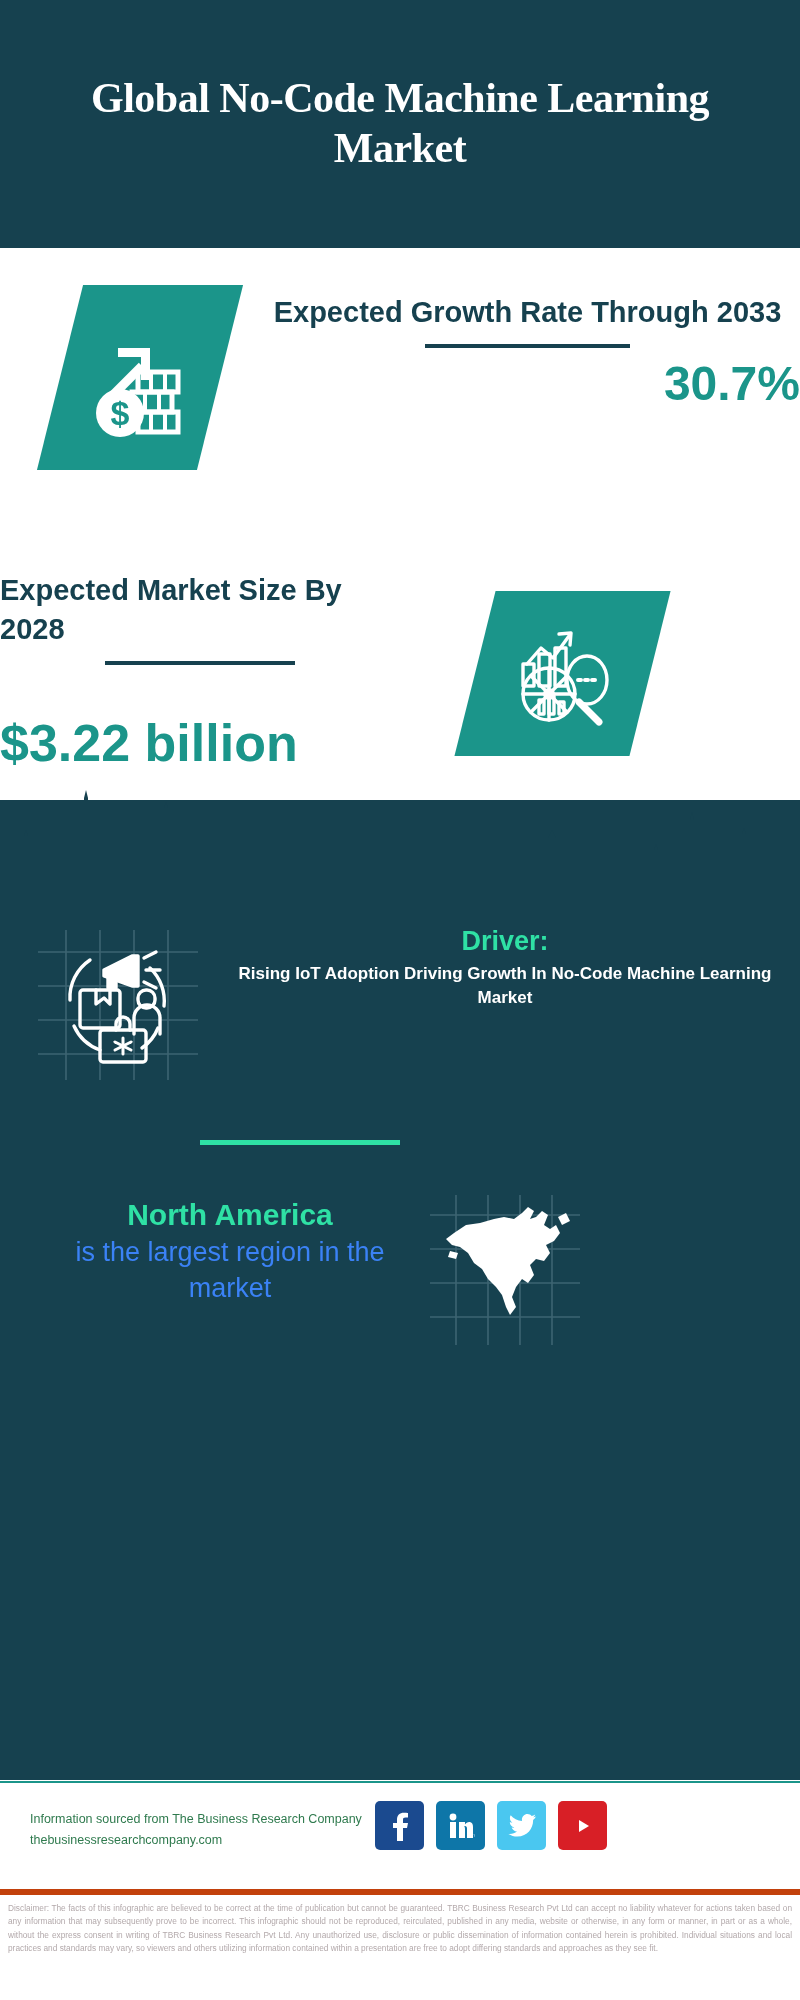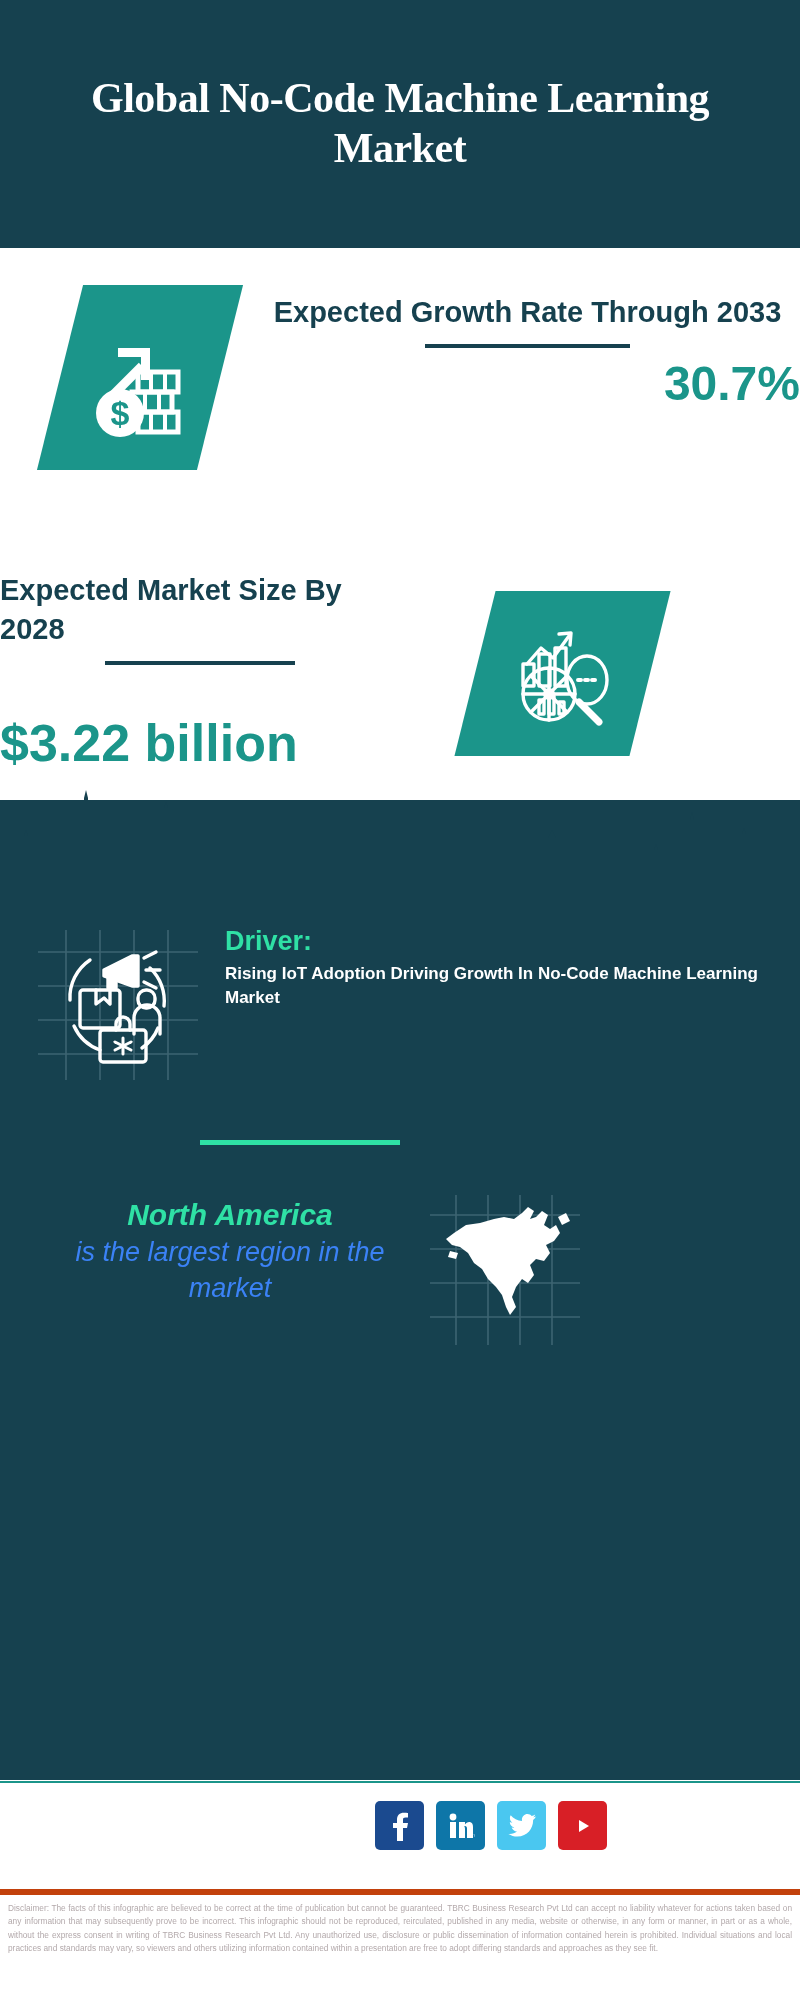--- a/index.html
+++ b/index.html
@@ -64,35 +64,35 @@
   
   .dark-body {
     position:absolute; left:0; top:800px; width:800px; height:980px;
     background:#16414f;
   }
   .skyline { position:absolute; left:0; top:786px; width:800px; height:130px; }
 
   
   .driver-sec { position:absolute; left:0; top:920px; width:800px; height:220px; }
   .driver-icon-box { position:absolute; left:38px; top:10px; width:160px; height:150px; }
-  .driver-text { position:absolute; left:225px; top:6px; width:560px; }
+  .driver-text { position:absolute; left:225px; top:6px; width:560px; text-align:center; }
   .driver-head {
     color:#2fe1a5; font-size:27px; font-weight:bold; margin-bottom:5px;
   }
   .driver-body {
     color:#ffffff; font-size:17px; font-weight:bold; line-height:1.42;
   }
 
   .divider-mint {
     position:absolute; left:200px; top:1140px; width:200px; height:5px;
     background:#2fe1a5;
   }
 
   
-  .region-sec { position:absolute; left:0; top:1195px; width:800px; height:165px;font-style:italic; }
+  .region-sec { position:absolute; left:0; top:1195px; width:800px; height:165px; }
   .region-text { position:absolute; left:40px; top:0px; width:380px; text-align:center; }
   .region-name { color:#2fe1a5; font-size:30px; font-weight:bold; line-height:1.3; }
   .region-sub { color:#3b82f6; font-size:27px; line-height:1.35; }
   .region-map-box { position:absolute; left:430px; top:0px; width:150px; height:150px; }
 
   
   .footer {
     position:absolute; left:0; top:1781px; width:800px; height:108px;
     background:#ffffff; border-top:2px solid #1b958a;
   }
@@ -305,20 +305,24 @@
           L124,46 L116,50 L120,58 L114,66 L106,64 L100,70 L104,80 L98,88
           L92,84 L86,92 L82,102 L86,112 L80,120 L76,112 L72,100 L66,92
           L58,84 L52,74 L44,68 L38,58 L30,52 L22,50 L16,44 L24,38 Z"></path>
         <path fill="#ffffff" d="M128,22 L136,18 L140,26 L132,30 Z"></path>
         <path fill="#ffffff" d="M20,56 L28,58 L26,64 L18,62 Z"></path>
       </svg>
     </div>
   </div>
 
   <div class="footer">
+    <div class="footer-credit">
+      <div>Information sourced from The Business Research Company</div>
+      <div>thebusinessresearchcompany.com</div>
+    </div>
     <div class="socials">
       <div class="social-btn s-fb">
         <svg width="26" height="30" viewBox="0 0 26 30">
           <path fill="#fff" d="M16 30 L16 17 L20 17 L21 12 L16 12 L16 9 C16 7.4 16.5 6.6 18.6 6.6 L21 6.6 L21 2 C20.2 1.9 18.6 1.8 17 1.8 C12.6 1.8 10 4.3 10 8.6 L10 12 L6 12 L6 17 L10 17 L10 30 Z"></path>
         </svg>
       </div>
       <div class="social-btn s-li">
         <svg width="28" height="28" viewBox="0 0 28 28">
           <rect x="3" y="10" width="6" height="16" fill="#fff"></rect>
           <circle cx="6" cy="5" r="3.4" fill="#fff"></circle>

